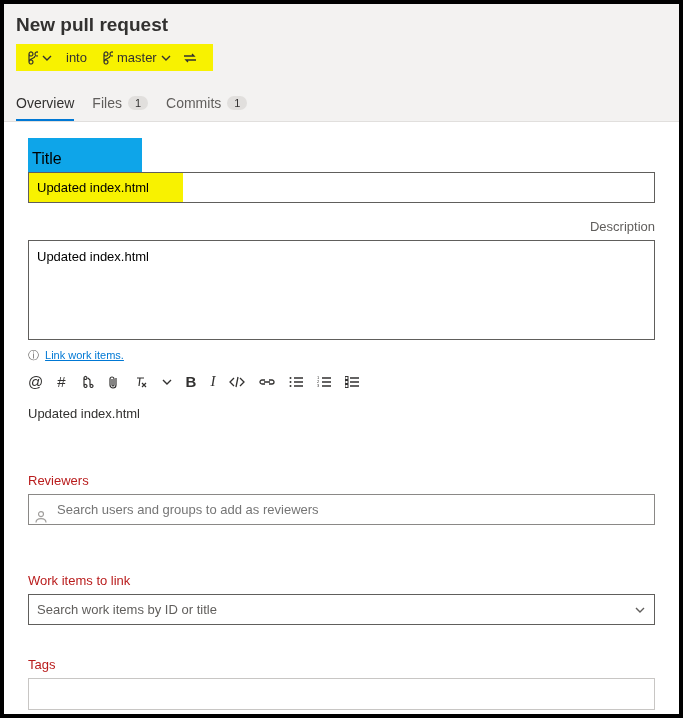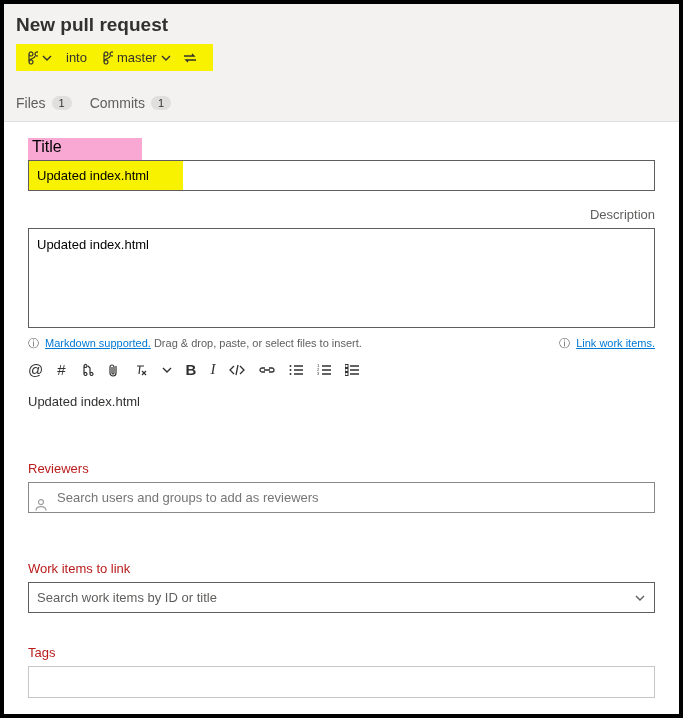--- a/index.html
+++ b/index.html
@@ -9,21 +9,21 @@
     .branch-bar { display: inline-flex; align-items: center; gap: 6px; background: #f8f200; padding: 6px 10px; font-size: 13px; color: #323130; }
     .branch-chip { display: inline-flex; align-items: center; gap: 4px; cursor: pointer; }
     .into { padding: 0 8px; }
     .swap-btn { display: inline-flex; align-items: center; padding: 0 6px; cursor: pointer; }
     .tabs { display: flex; gap: 18px; margin-top: 16px; font-size: 14px; }
     .tab { display: flex; align-items: center; gap: 6px; padding: 8px 0; color: #605e5c; cursor: pointer; border-bottom: 2px solid transparent; }
     .tab.active { color: #323130; border-bottom-color: #0078d4; font-weight: 400; }
     .badge { background: #e1dfdd; border-radius: 10px; padding: 1px 7px; font-size: 11px; color: #323130; }
     .content { background: #fff; padding: 16px 24px; border-top: 1px solid #e1dfdd; }
     .field-label { font-size: 13px; color: #323130; margin-bottom: 6px; text-align: right; }
-    .label-hl { background: #f9a8d4; display: inline-block; padding: 0 80px 4px 4px; }
+    .label-hl { background: #0ea5e9; display: inline-block; padding: 12px 80px 4px 4px; }
     .title-wrap { position: relative; margin-bottom: 16px; }
     .title-hl { position: absolute; left: 0; top: 0; height: 100%; width: 155px; background: #f8f200; z-index: 0; }
     .title-input-inner { position: relative; z-index: 1; background: transparent; width: 100%; border: 1px solid #605e5c; padding: 7px 8px; font-size: 13px; }
     .desc-box { width: 100%; height: 100px; border: 1px solid #605e5c; padding: 8px; font-size: 13px; resize: none; outline: none; font-family: inherit; }
     .md-row { display: flex; justify-content: space-between; font-size: 11px; color: #0078d4; margin-top: 4px; margin-bottom: 6px; }
     .md-row .info-icon { color: #605e5c; margin-right: 3px; }
     .md-link { color: #0078d4; text-decoration: underline; cursor: pointer; }
     .md-hint { color: #605e5c; }
     .toolbar { display: flex; gap: 14px; padding: 4px 0 16px 0; color: #323130; font-size: 15px; }
     .toolbar span { cursor: pointer; display: inline-flex; align-items: center; }
@@ -67,20 +67,23 @@
           <path fill="none" stroke="#323130" stroke-width="1.4" d="M1 3l4 4 4-4"></path>
         </svg>
     </span>
     <span class="swap-btn">
       <svg width="14" height="12" viewBox="0 0 14 12">
           <path fill="none" stroke="#323130" stroke-width="1.3" d="M1 4h10l-2-2M13 8H3l2 2"></path>
         </svg>
     </span>
   </div>
   <div class="tabs">
+    <div class="tab active">
+        <span>Overview</span>
+      </div>
     <div class="tab">
         <span>Files</span>
         <span class="badge">1</span>
       </div>
     <div class="tab">
         <span>Commits</span>
         <span class="badge">1</span>
       </div>
   </div>
 </div>
@@ -90,25 +93,20 @@
   <div class="title-wrap">
     <div class="title-hl"></div>
     <input class="title-input-inner" value="Updated index.html" style="">
   </div>
 
   <div class="field-label" style="color:#605e5c;">Description</div>
   <textarea class="desc-box" style="">Updated index.html</textarea>
   <div class="md-row">
     <span>
       <span class="info-icon">ⓘ</span>
-      <span class="md-link">Markdown supported.</span>
-      <span class="md-hint"> Drag &amp; drop, paste, or select files to insert.</span>
-    </span>
-    <span>
-      <span class="info-icon">ⓘ</span>
       <span class="md-link">Link work items.</span>
     </span>
   </div>
 
   <div class="toolbar">
     <span>@</span>
     <span>#</span>
     <span>
         <svg width="14" height="14" viewBox="0 0 14 14">
           <path fill="none" stroke="#323130" stroke-width="1.2" d="M4 3v8M4 11a1.5 1.5 0 1 0 0-0.01M4 3a1.5 1.5 0 1 0 0-0.01M10 11a1.5 1.5 0 1 0 0-0.01M10 10V5l-2-2"></path>

